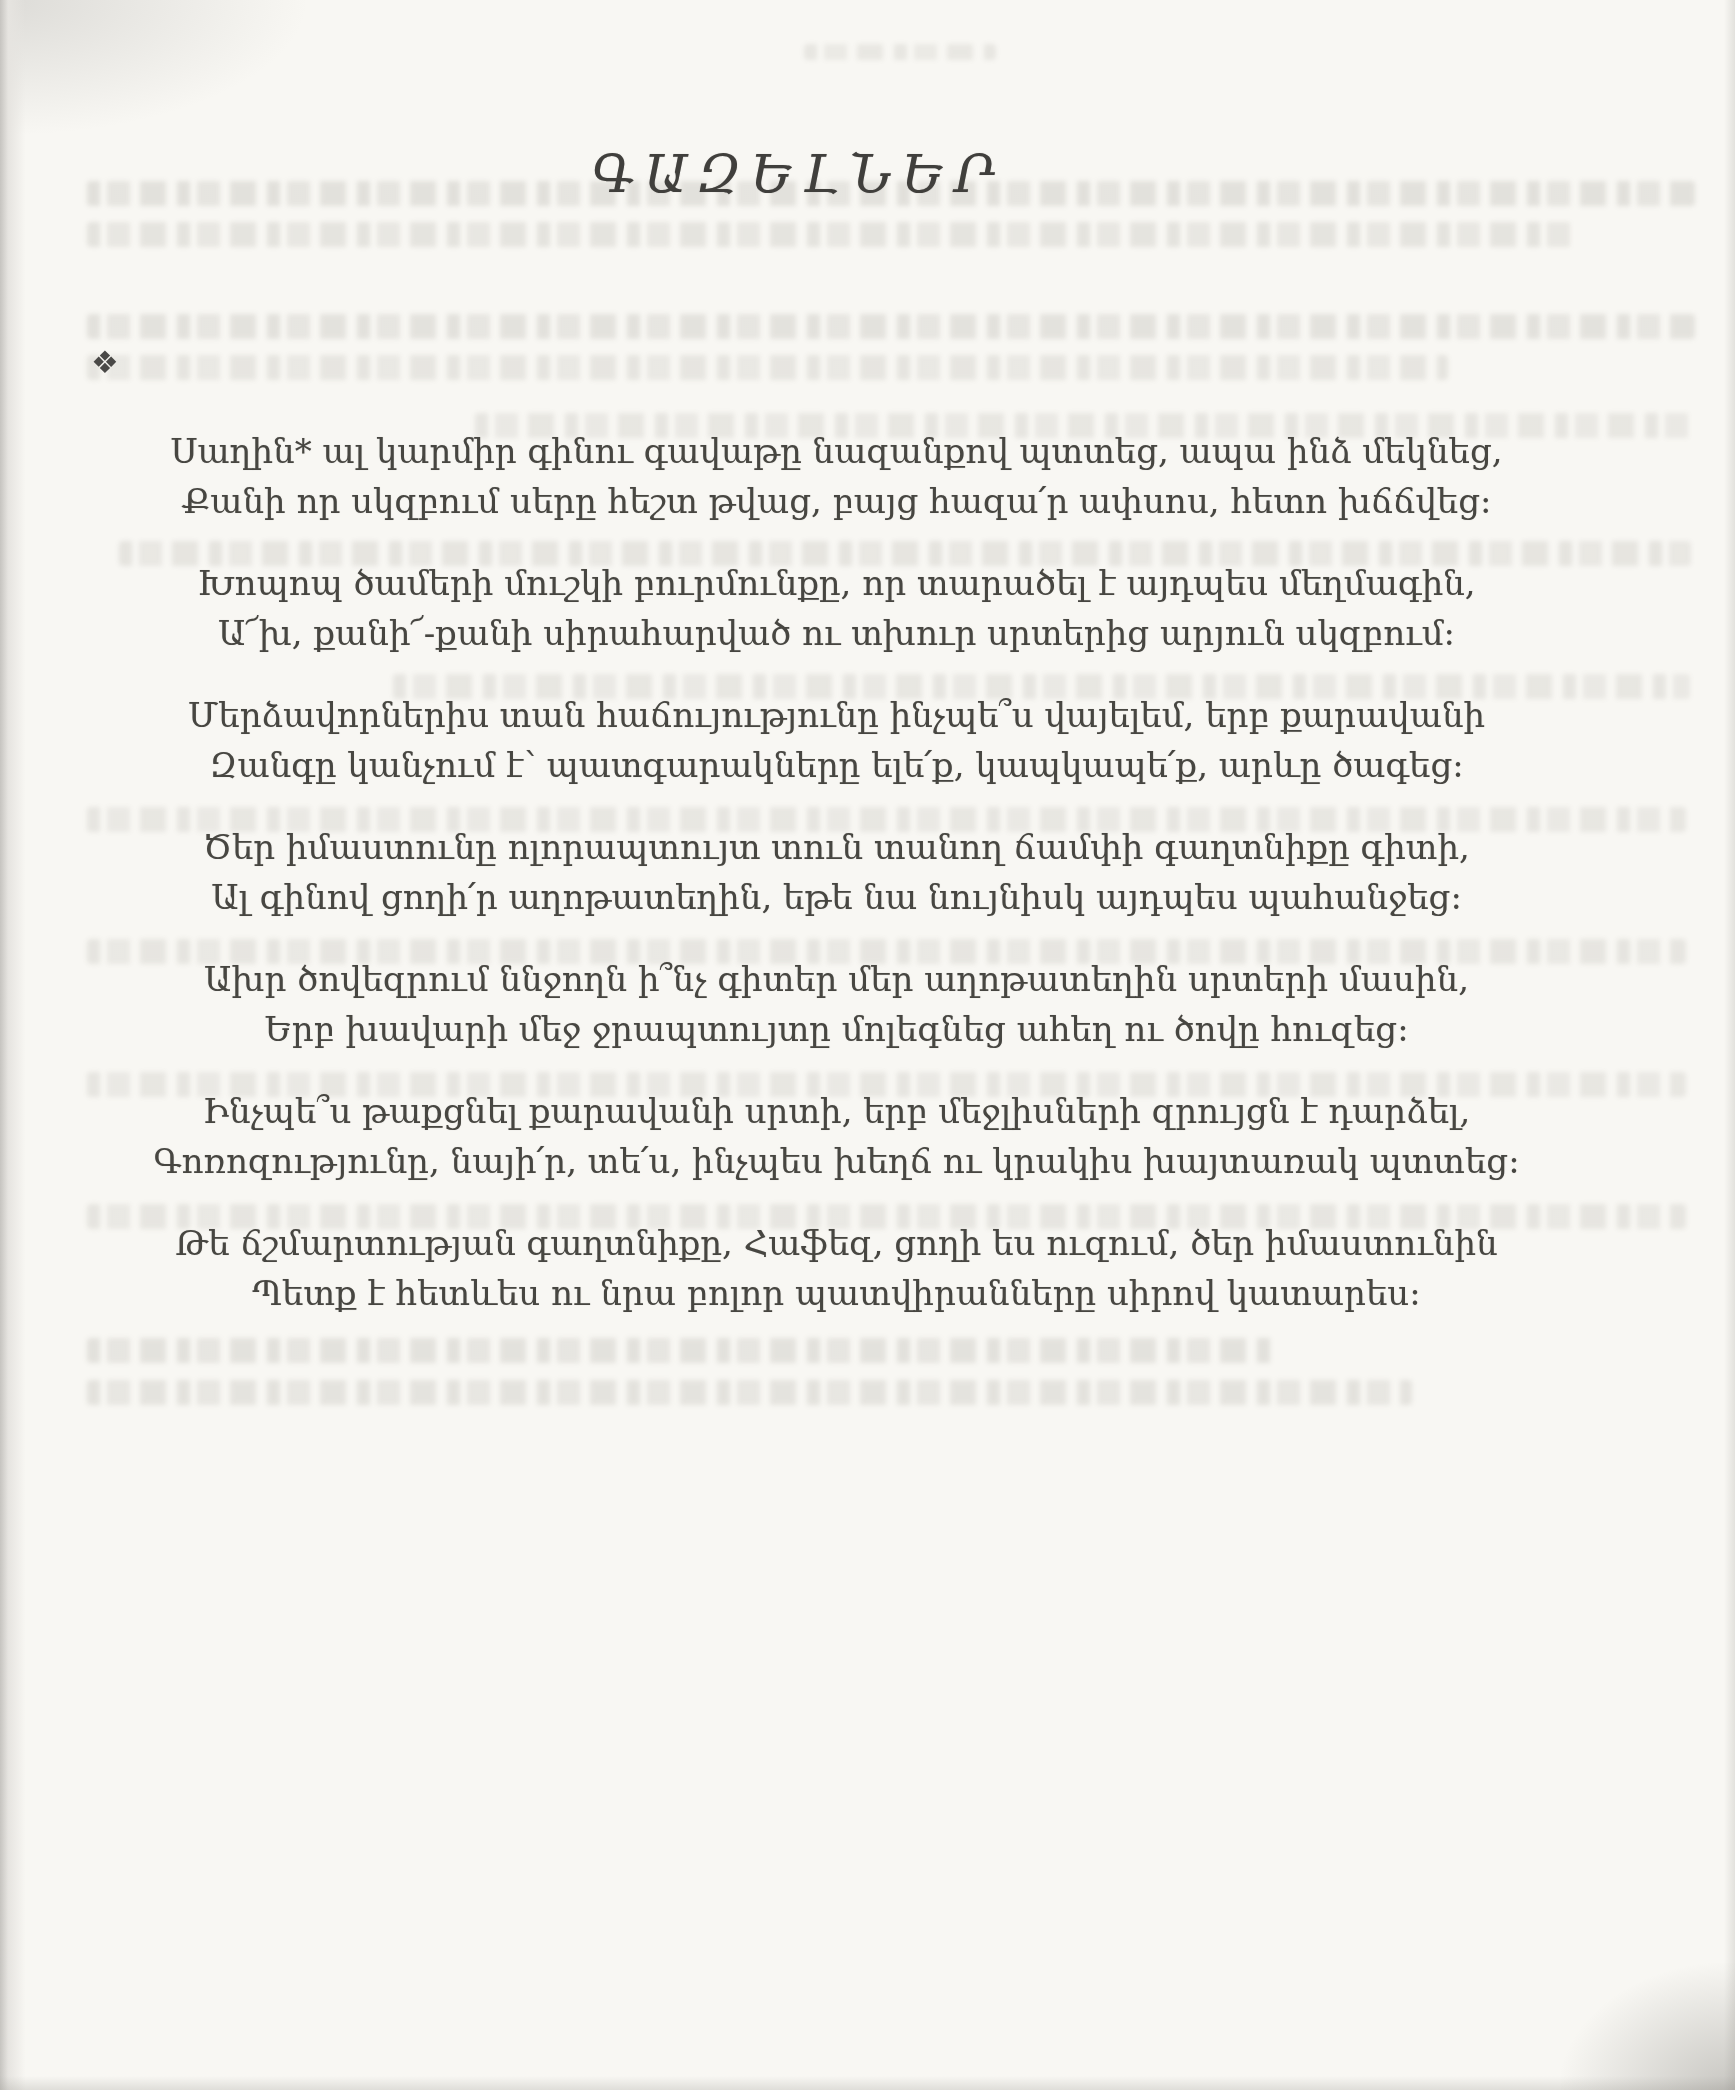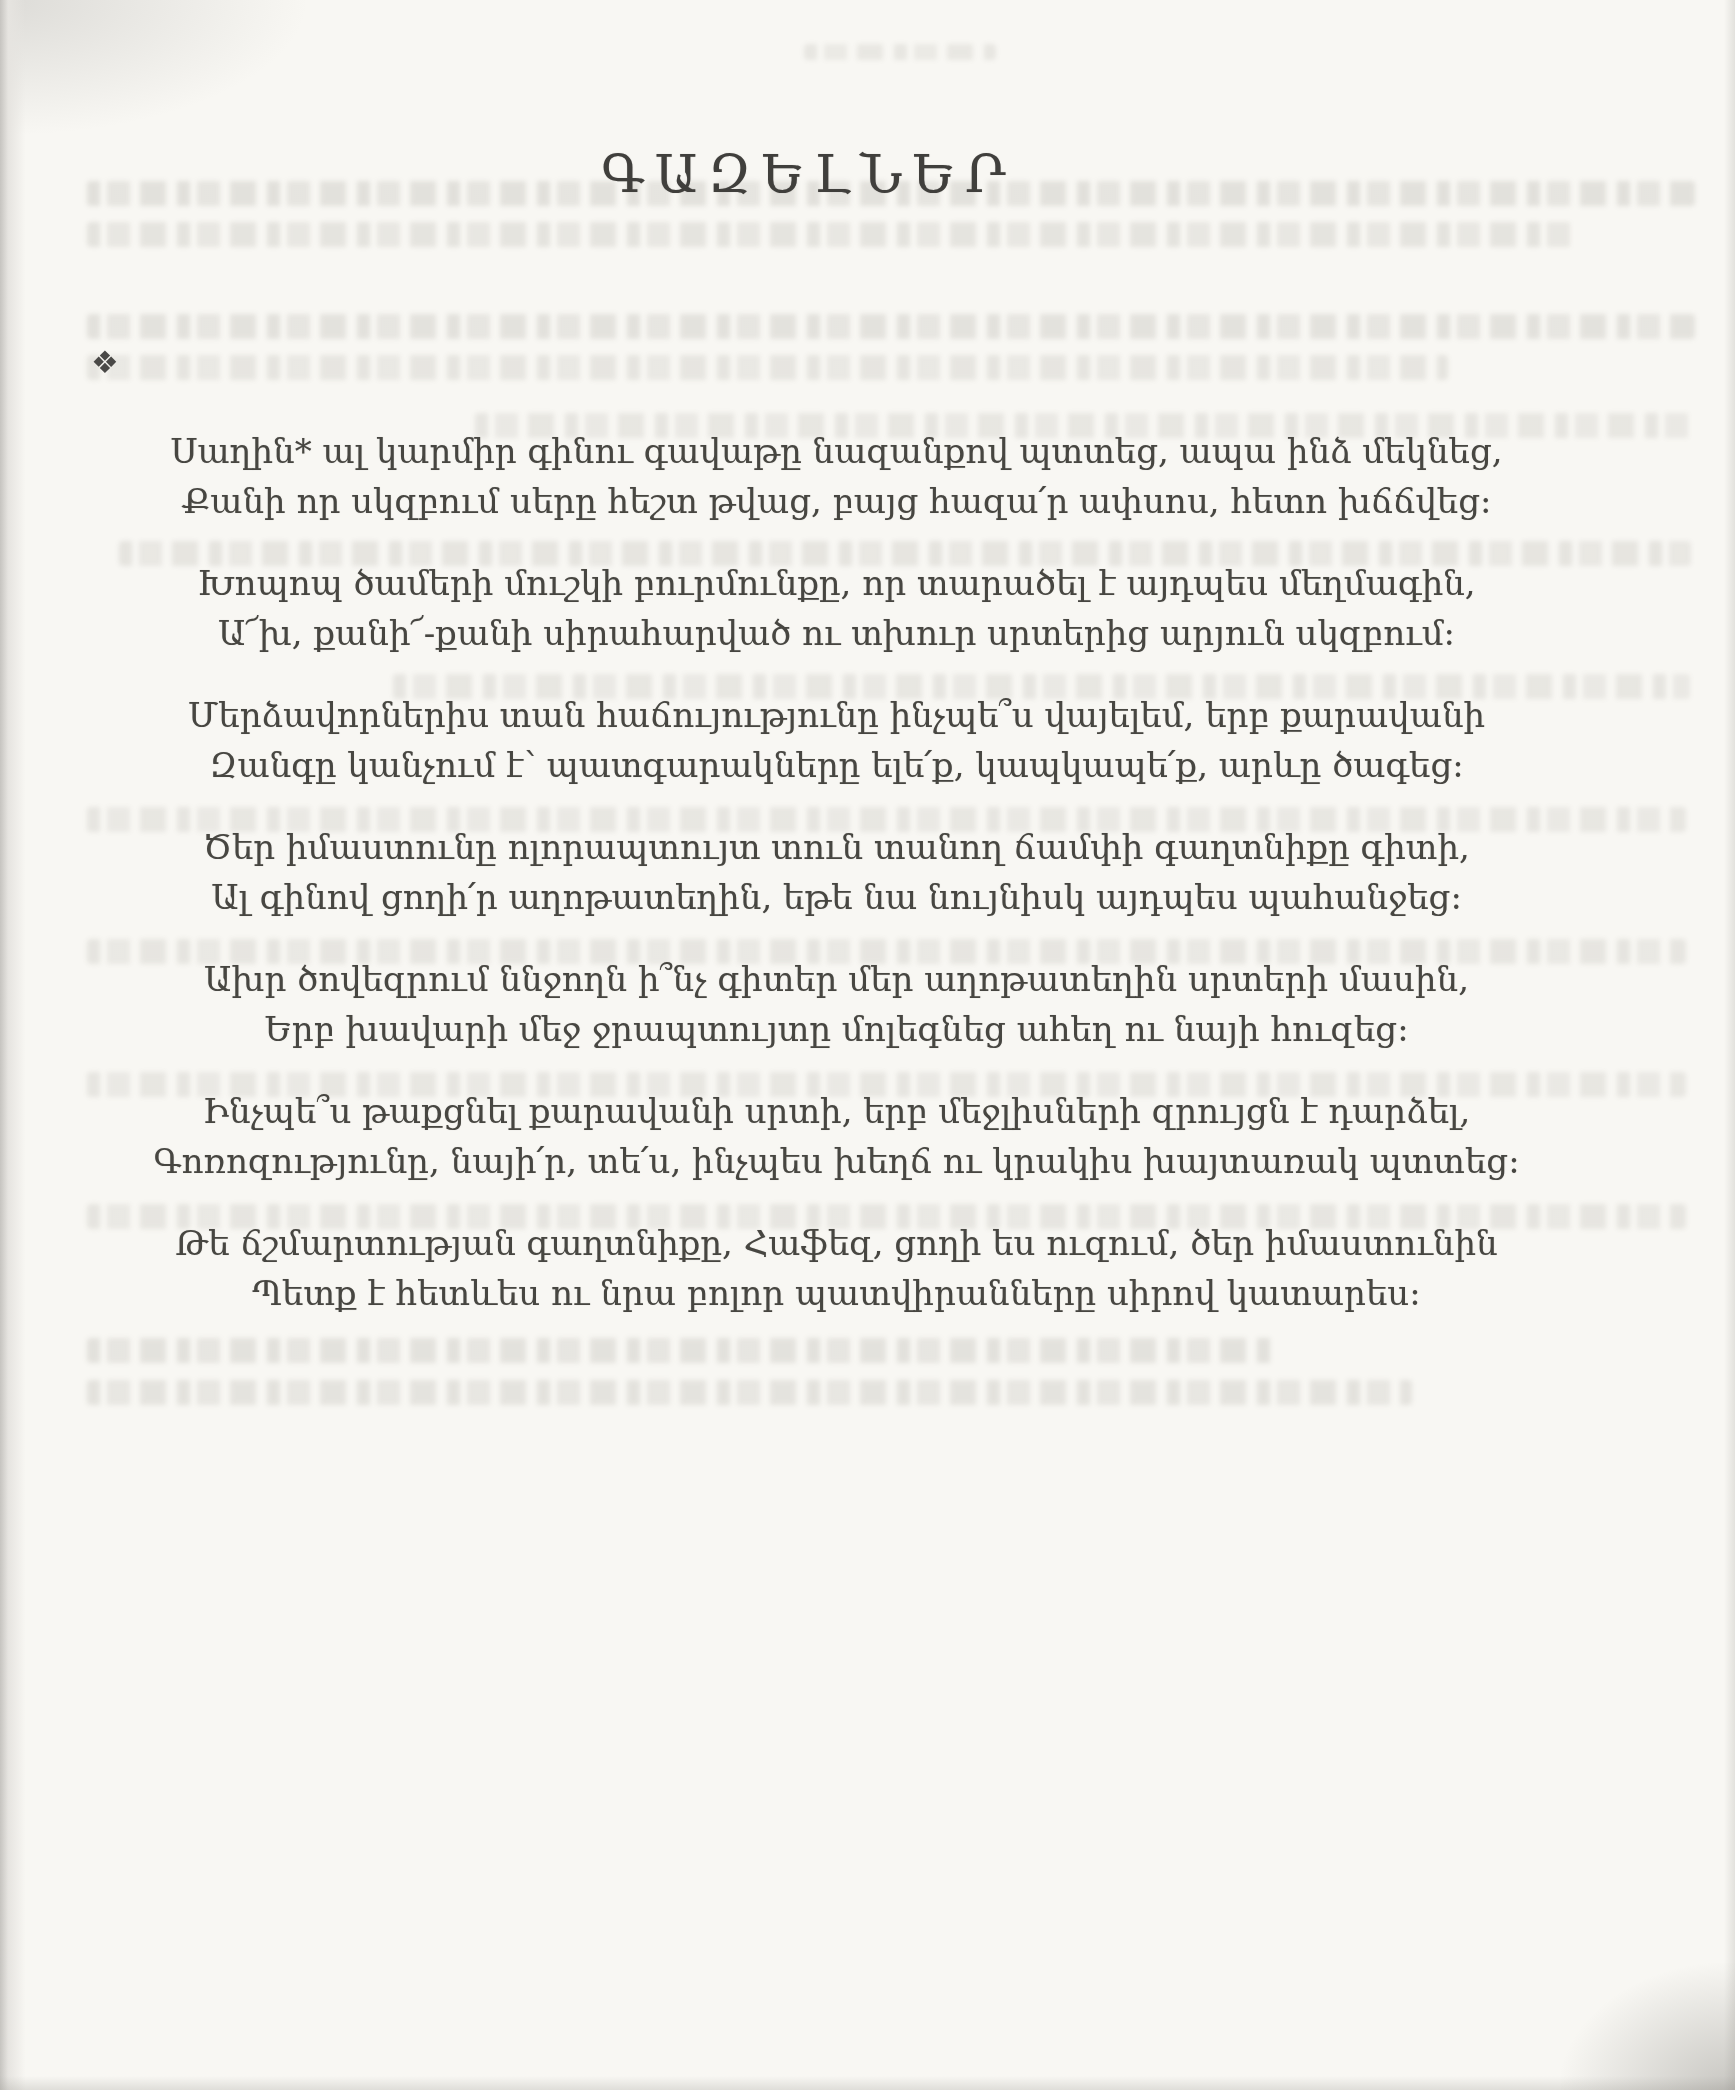--- a/index.html
+++ b/index.html
@@ -26,25 +26,26 @@
   .ghost{
     position:absolute;height:25px;border-radius:3.7px;
     filter:blur(2.7px);
     background:repeating-linear-gradient(90deg,
       rgba(128,124,114,.34) 0 12.8px, rgba(128,124,114,0) 12.8px 20px,
       rgba(128,124,114,.27) 20px 43px, rgba(128,124,114,0) 43px 53px,
       rgba(128,124,114,.32) 53px 79px, rgba(128,124,114,0) 79px 90px);
   }
 
   .title{
-    position:absolute;left:82px;top:143px;width:1453px;margin:0;
+    position:absolute;left:72px;top:143px;width:1453px;margin:0;
     text-align:center;
     font-size:53px;font-weight:normal;letter-spacing:10px;
     color:#403f3c;
     text-shadow:0 0 0.9px rgba(64,63,60,.4);
+    font-style:italic;
   }
   .ornament{
     position:absolute;left:91px;top:347px;
     font-size:31px;color:#4a4947;line-height:1;
   }
   .poem{position:absolute;left:78px;top:426px;width:1517px;}
   .couplet{margin:0 0 32px 0;text-align:center;}
   .pline{
     font-size:34px;line-height:50px;color:#474641;
     white-space:nowrap;
@@ -93,21 +94,21 @@
     <div class="couplet">
       <div class="pline">Մերձավորներիս տան հաճույությունը ինչպե՞ս վայելեմ, երբ քարավանի</div>
       <div class="pline">Զանգը կանչում է՝ պատգարակները ելե՛ք, կապկապե՛ք, արևը ծագեց:</div>
     </div>
     <div class="couplet">
       <div class="pline">Ծեր իմաստունը ոլորապտույտ տուն տանող ճամփի գաղտնիքը գիտի,</div>
       <div class="pline">Ալ գինով ցողի՛ր աղոթատեղին, եթե նա նույնիսկ այդպես պահանջեց:</div>
     </div>
     <div class="couplet">
       <div class="pline">Ախր ծովեզրում ննջողն ի՞նչ գիտեր մեր աղոթատեղին սրտերի մասին,</div>
-      <div class="pline">Երբ խավարի մեջ ջրապտույտը մոլեգնեց ահեղ ու նայի հուզեց:</div>
+      <div class="pline">Երբ խավարի մեջ ջրապտույտը մոլեգնեց ահեղ ու ծովը հուզեց:</div>
     </div>
     <div class="couplet">
       <div class="pline">Ինչպե՞ս թաքցնել քարավանի սրտի, երբ մեջլիսների զրույցն է դարձել,</div>
       <div class="pline">Գոռոզությունը, նայի՛ր, տե՛ս, ինչպես խեղճ ու կրակիս խայտառակ պտտեց:</div>
     </div>
     <div class="couplet">
       <div class="pline">Թե ճշմարտության գաղտնիքը, Հաֆեզ, ցողի ես ուզում, ծեր իմաստունին</div>
       <div class="pline">Պետք է հետևես ու նրա բոլոր պատվիրանները սիրով կատարես:</div>
     </div>
   </div>

